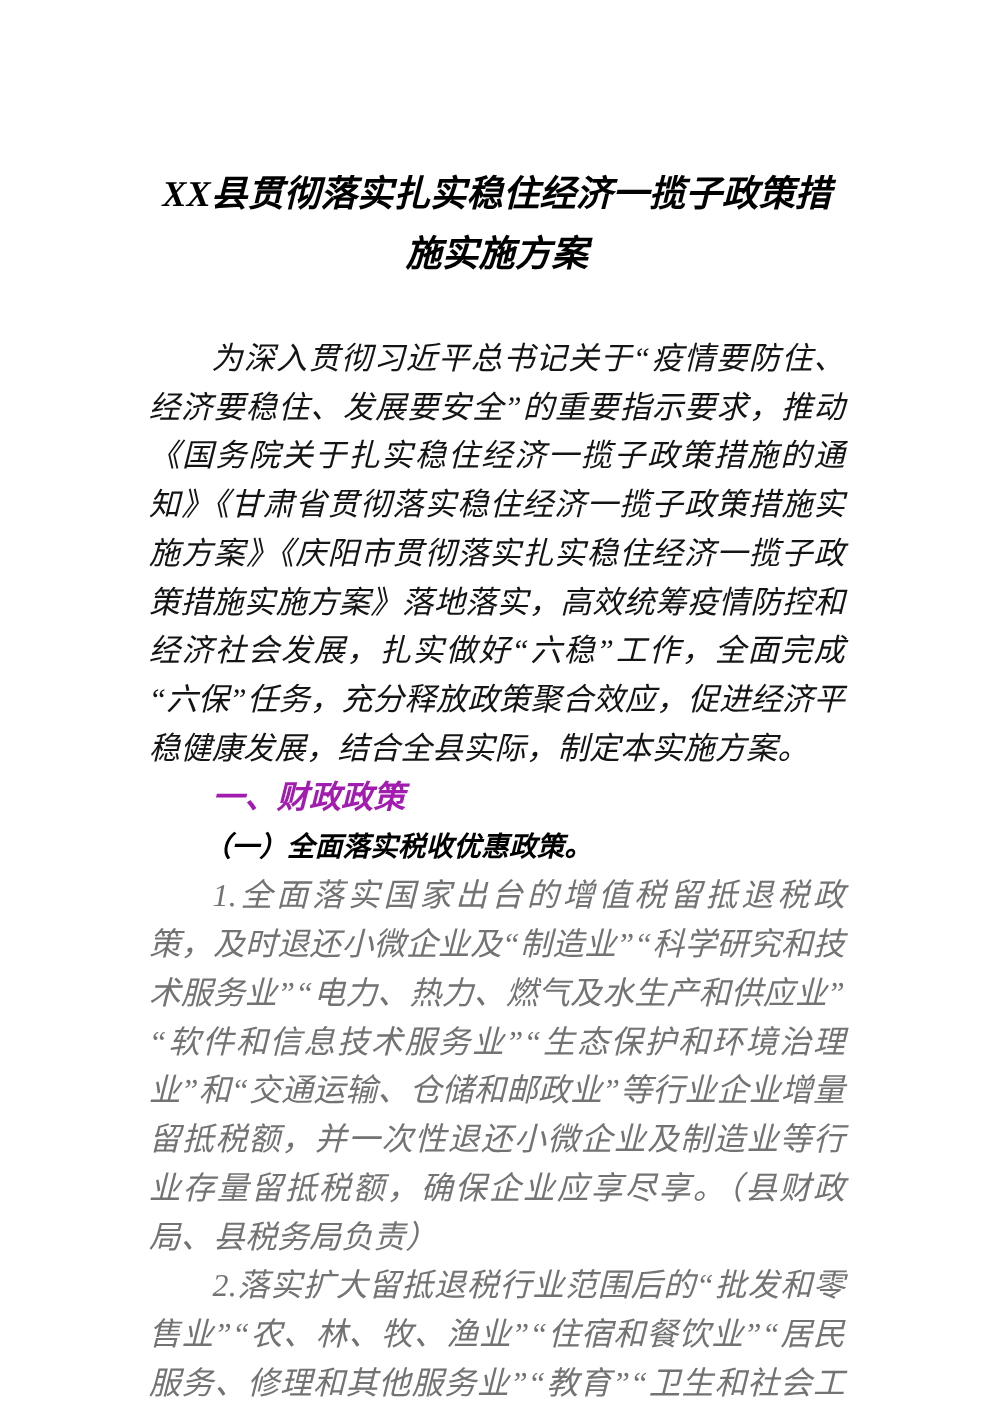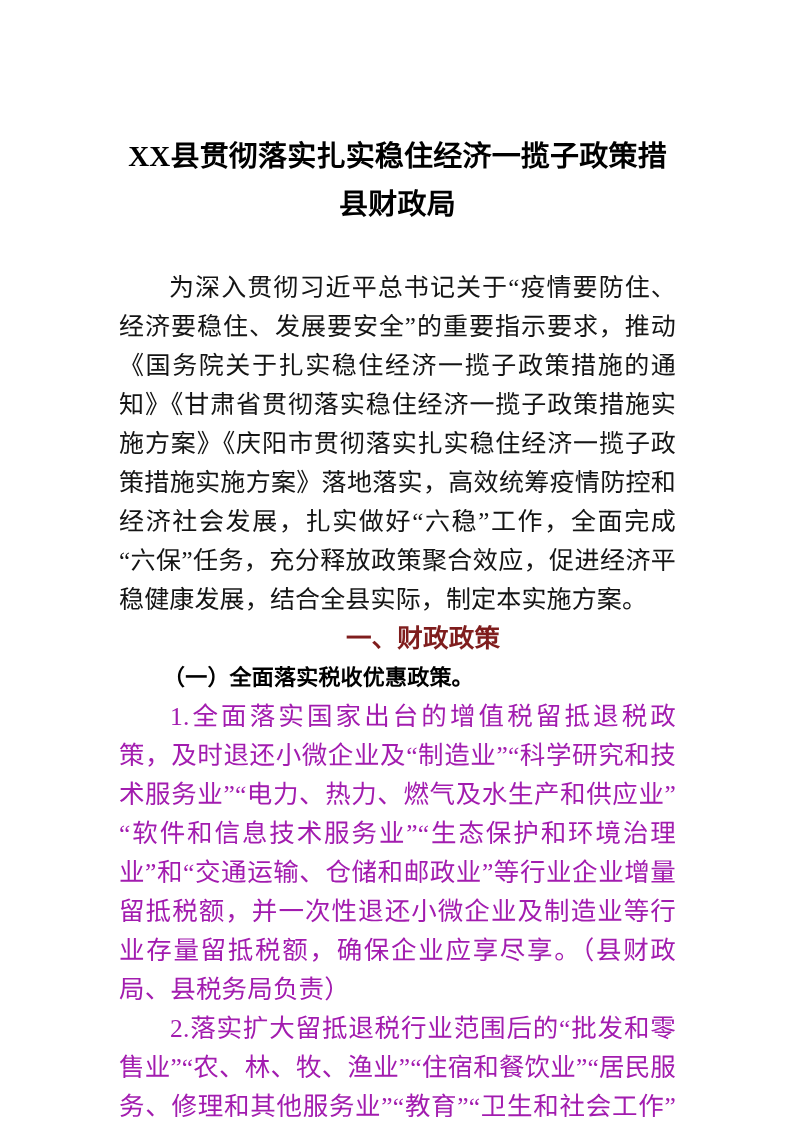--- a/index.html
+++ b/index.html
@@ -17,20 +17,21 @@
 
   
   .page {
     position: relative;
     width: 793px;
     height: 1122px;
     margin: 0 auto;
     background: #ffffff;
     overflow: hidden;
     box-sizing: border-box;
+    font-style: italic;
   }
 
   
   .content {
     position: absolute;
     left: 119px;
     top: 0;
     width: 557px;
   }
 
@@ -66,23 +67,22 @@
   }
 
   
   .heading-1 {
     margin: 0;
     font-family: "Liberation Sans", "DejaVu Sans", sans-serif;
     font-weight: bold;
     font-size: 25.5px;
     line-height: 39px;
     text-indent: 2em;
-    color: #7f1d1d;
+    color: #a21caf;
     letter-spacing: 0.2px;
-    text-align: center;
   }
 
   
   .heading-2 {
     margin: 0;
     font-family: "Liberation Serif", "DejaVu Serif", serif;
     font-weight: bold;
     font-size: 22px;
     line-height: 39px;
     text-indent: 2em;
@@ -92,34 +92,34 @@
 
   
   .item {
     margin: 0;
     font-family: "Liberation Serif", "DejaVu Serif", serif;
     font-size: 25.5px;
     line-height: 39px;
     text-align: justify;
     text-justify: inter-ideograph;
     text-indent: 2em;
-    color: #a21caf;
+    color: #737373;
     letter-spacing: 0.15px;
   }
 </style>
 </head>
 <body>
 
 <div class="page">
 
   <div class="content">
 
     <h1 class="doc-title">
       <span>XX县贯彻落实扎实稳住经济一揽子政策措</span><br>
-      <span>县财政局</span>
+      <span>施实施方案</span>
     </h1>
 
     <div class="title-gap"></div>
 
     <p class="para">为深入贯彻习近平总书记关于“疫情要防住、经济要稳住、发展要安全”的重要指示要求，推动《国务院关于扎实稳住经济一揽子政策措施的通知》《甘肃省贯彻落实稳住经济一揽子政策措施实施方案》《庆阳市贯彻落实扎实稳住经济一揽子政策措施实施方案》落地落实，高效统筹疫情防控和经济社会发展，扎实做好“六稳”工作，全面完成“六保”任务，充分释放政策聚合效应，促进经济平稳健康发展，结合全县实际，制定本实施方案。</p>
 
     <p class="heading-1">一、财政政策</p>
 
     <p class="heading-2">（一）全面落实税收优惠政策。</p>
 

